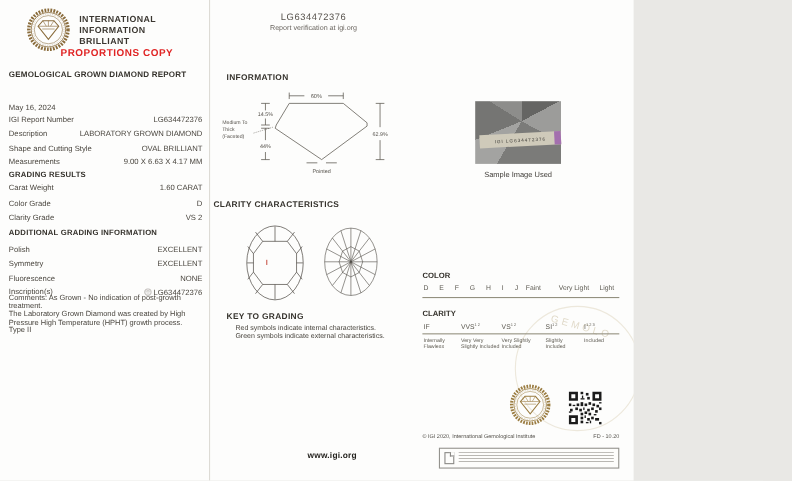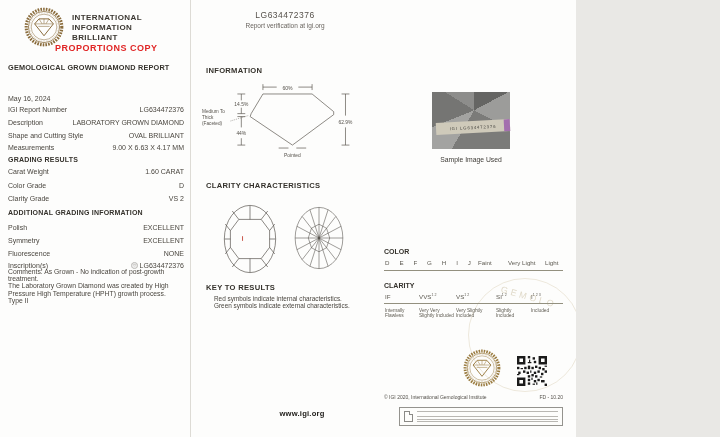--- a/index.html
+++ b/index.html
@@ -221,29 +221,29 @@
 
   <div>
     <div class="abs center-num" style="left:195px;top:10px;width:180px">LG634472376</div>
     <div class="abs center-ver" style="left:195px;top:22px;width:180px">Report verification at igi.org</div>
 
     <div class="abs mid-h" style="left:206px;top:66px">INFORMATION</div>
     <svg class="abs" style="left:202px;top:82px" width="172" height="79">
         <use href="#prop-diagram"></use>
       </svg>
 
-    <div class="abs mid-h" style="left:206px;top:181px">CLARITY CHARACTERISTICS</div>
+    <div class="abs mid-h" style="left:194px;top:181px">CLARITY CHARACTERISTICS</div>
     <svg class="abs" style="left:222px;top:203px" width="56" height="72">
         <use href="#oval-crown"></use>
       </svg>
     <svg class="abs" style="left:292px;top:205px" width="54" height="66">
         <use href="#oval-pav"></use>
       </svg>
 
-    <div class="abs mid-h" style="left:206px;top:283px">KEY TO RESULTS</div>
+    <div class="abs mid-h" style="left:206px;top:283px">KEY TO GRADING</div>
     <div class="abs keytxt" style="left:214px;top:295px;width:170px">
       <div>Red symbols indicate internal characteristics.</div>
       <div>Green symbols indicate external characteristics.</div>
     </div>
 
     <div class="abs website" style="left:257px;top:409px;width:90px">www.igi.org</div>
 
     <div class="abs" id="photo">
       <div id="girdle-band">
         <span class="insc">IGI LG634472376</span>

